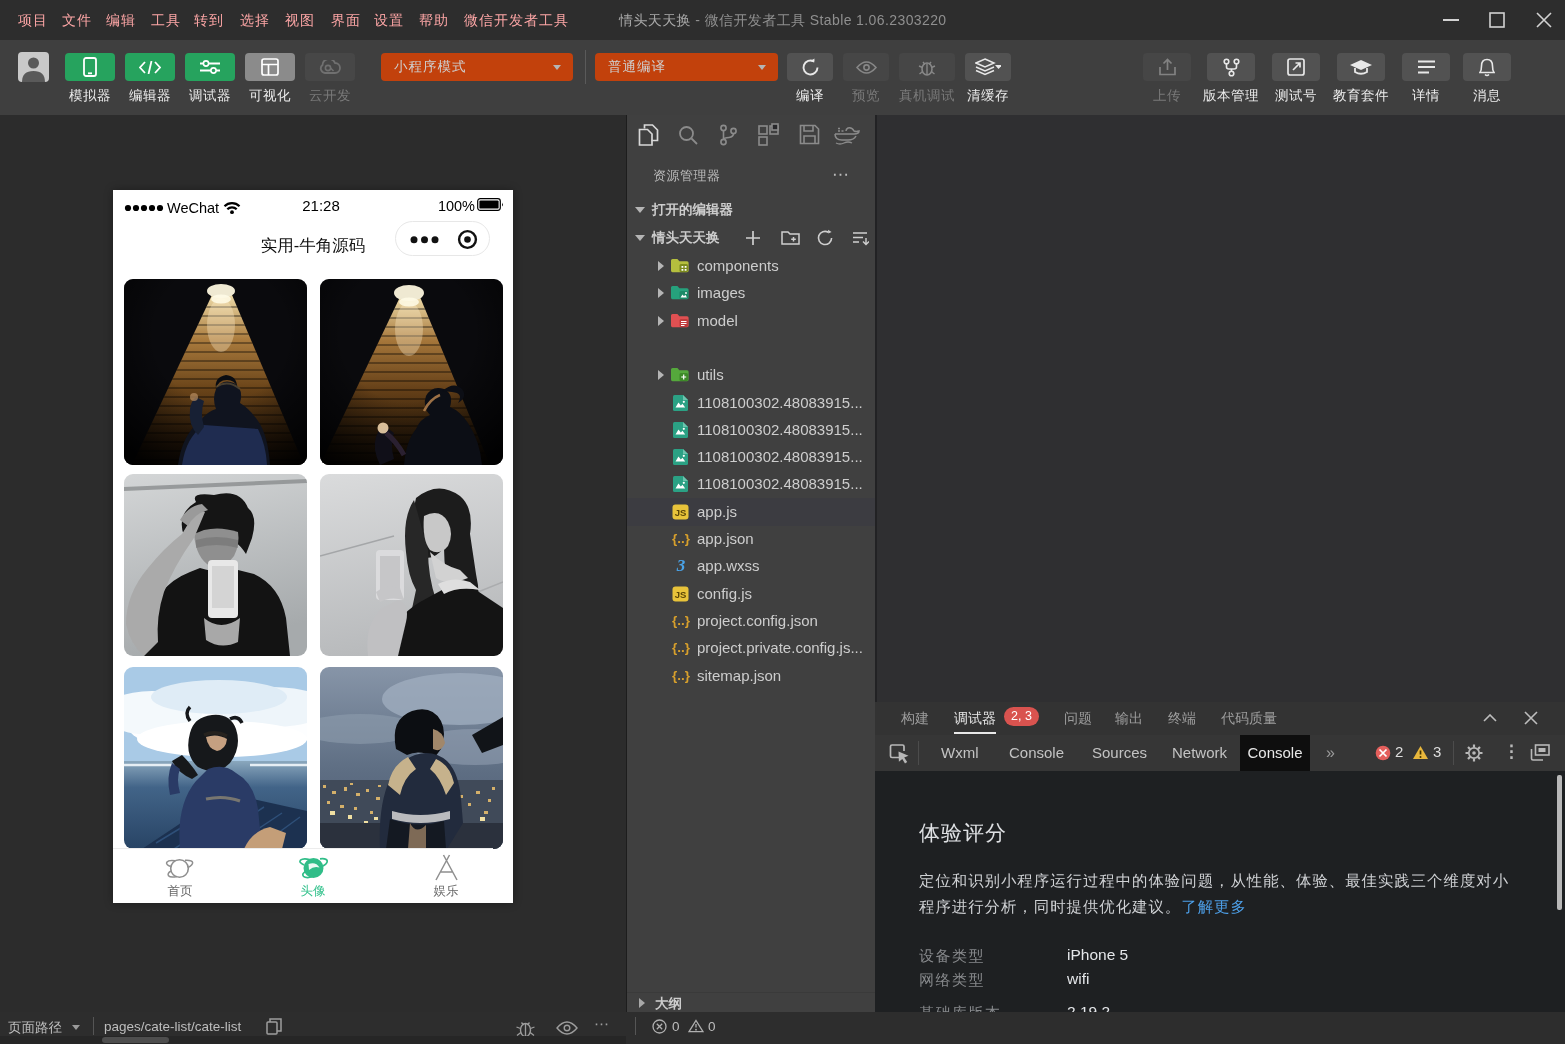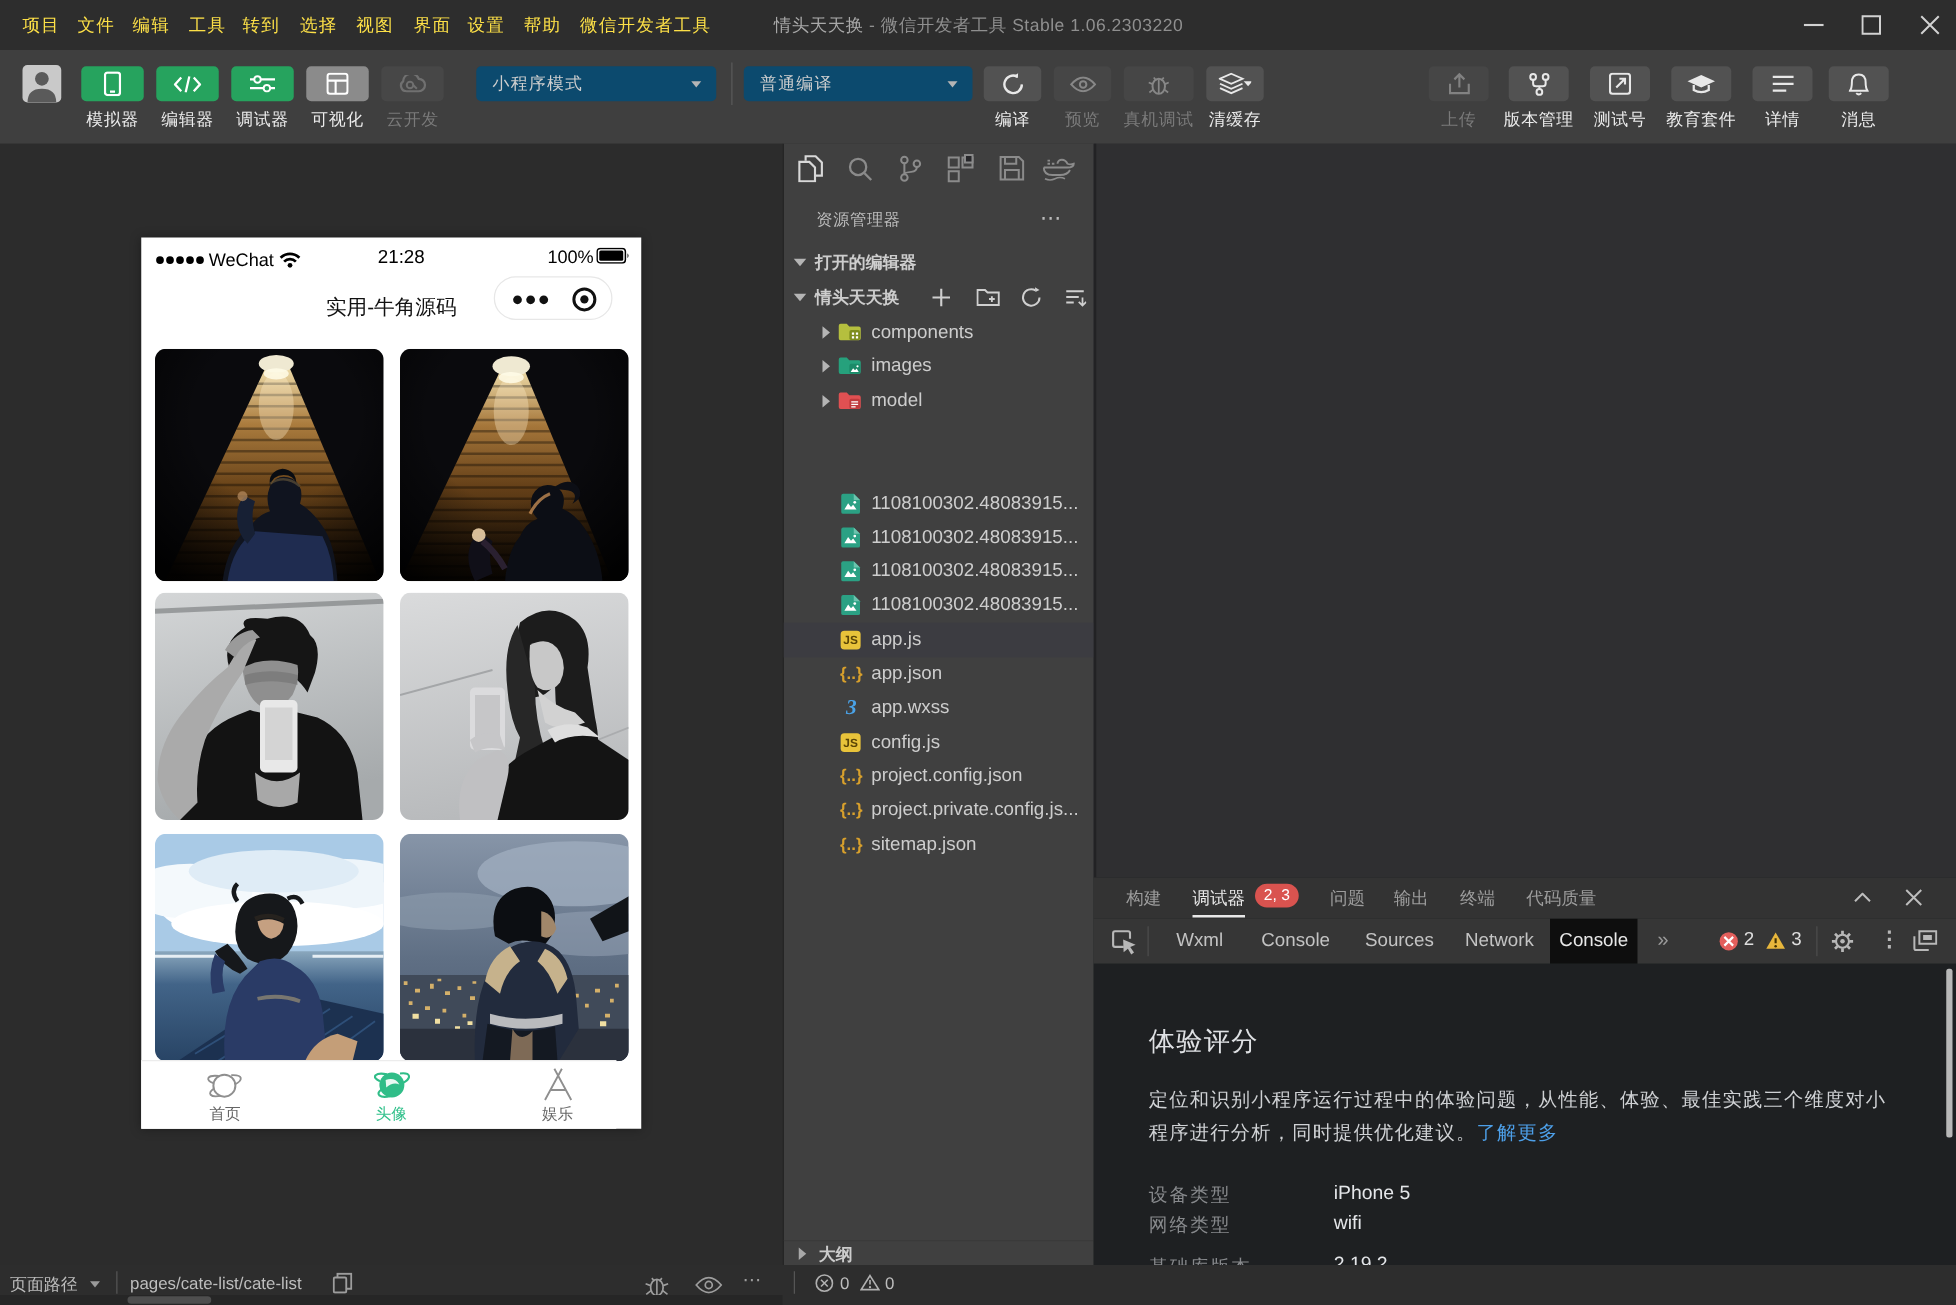--- a/index.html
+++ b/index.html
@@ -1,31 +1,31 @@
 <!DOCTYPE html>
 <html><head>
 <meta charset="utf-8">
 <style>
 html,body{margin:0;padding:0;width:1565px;height:1044px;overflow:hidden;background:#2c2c2c;font-family:"Liberation Sans",sans-serif;}
 *{box-sizing:border-box;}
 .abs{position:absolute;}
 #stage{position:relative;width:1565px;height:1044px;}
 
 #titlebar{left:0;top:0;width:1565px;height:40px;background:#2d2d2d;}
-.menu{position:absolute;top:12px;font-size:14px;color:#fde047;letter-spacing:1px;}
+.menu{position:absolute;top:12px;font-size:14px;color:#fca5a5;letter-spacing:1px;}
 #wintitle{position:absolute;top:12px;left:619px;font-size:14px;color:#8f8f8f;letter-spacing:0.4px;}
 #wintitle b{color:#a9a9a9;font-weight:normal;}
 
 #toolbar{left:0;top:40px;width:1565px;height:75px;background:#3f3f3f;}
 .tbtn{position:absolute;top:13px;height:28px;border-radius:4px;background:#525252;display:flex;align-items:center;justify-content:center;}
 .tlabel{position:absolute;top:47px;font-size:13.5px;color:#ececec;width:120px;text-align:center;letter-spacing:0.5px;}
 .tlabel.dis{color:#7a7a7a;}
 .green{background:#26a35e;}
 
-.drop{position:absolute;top:13px;height:28px;background:#0c4a6e;border-radius:4px;color:#cfcfcf;font-size:13.5px;line-height:28px;padding-left:13px;letter-spacing:1px;}
+.drop{position:absolute;top:13px;height:28px;background:#c2410c;border-radius:4px;color:#cfcfcf;font-size:13.5px;line-height:28px;padding-left:13px;letter-spacing:1px;}
 .caret{position:absolute;top:12px;width:0;height:0;border-left:4.5px solid transparent;border-right:4.5px solid transparent;border-top:5px solid #b5b5b5;}
 
 #simpanel{left:0;top:115px;width:626px;height:897px;background:#2c2c2c;}
 #simbar{position:absolute;left:0;top:0;width:626px;height:40px;background:#383838;color:#cfcfcf;font-size:13.5px;}
 
 #explorer{left:626px;top:115px;width:249px;height:897px;background:#404040;border-left:1px solid #1d1d1d;}
 .exrow{position:absolute;left:0;width:249px;height:28px;line-height:28px;color:#cdcdcd;font-size:15px;}
 .exrow .lbl{position:absolute;left:70px;top:0;white-space:nowrap;}
 .arrow-r{position:absolute;left:31px;top:9px;width:0;height:0;border-top:5px solid transparent;border-bottom:5px solid transparent;border-left:6px solid #b5b5b5;}
 .arrow-d{position:absolute;width:0;height:0;border-left:5px solid transparent;border-right:5px solid transparent;border-top:6px solid #b5b5b5;}
@@ -518,20 +518,29 @@
       </div>
 <div class="exrow" style="top:192px;">
         <span class="arrow-r"></span>
         <svg class="abs" style="left:43px;top:5px" width="20" height="17" viewBox="0 0 20 17">
           <path d="M1 3.5 Q1 2 2.5 2 H7.4 L9.4 4.2 H17 Q18.6 4.2 18.6 5.8 V13.6 Q18.6 15.2 17 15.2 H2.5 Q1 15.2 1 13.6 Z" fill="#e05052"></path>
           <rect x="9.5" y="7" width="8.5" height="8" rx="1.5" fill="#c03a3c"></rect>
           <path d="M11 9.5 H16.5 M11 11.5 H16.5 M11 13.5 H14.5" stroke="#fff" stroke-width="1"></path>
         </svg>
         <span class="lbl">model</span>
       </div>
+<div class="exrow" style="top:246px;">
+        <span class="arrow-r"></span>
+        <svg class="abs" style="left:43px;top:5px" width="20" height="17" viewBox="0 0 20 17">
+          <path d="M1 3.5 Q1 2 2.5 2 H7.4 L9.4 4.2 H17 Q18.6 4.2 18.6 5.8 V13.6 Q18.6 15.2 17 15.2 H2.5 Q1 15.2 1 13.6 Z" fill="#55a83c"></path>
+          <rect x="9.5" y="7" width="8.5" height="8" rx="1.5" fill="#3d8a28"></rect>
+          <path d="M13.7 8.5 V13.5 M11.2 11 H16.2" stroke="#fff" stroke-width="1.2"></path>
+        </svg>
+        <span class="lbl">utils</span>
+      </div>
 <div class="exrow" style="top:274px;">
         <svg class="abs" style="left:45px;top:5px" width="17" height="18" viewBox="0 0 17 18">
           <path d="M1 2.5 Q1 1 2.5 1 H11 L16 6 V15.5 Q16 17 14.5 17 H2.5 Q1 17 1 15.5 Z" fill="#2ba184"></path>
           <path d="M11 1 L16 6 H11 Z" fill="#6cc4ae"></path>
           <path d="M3.5 13.5 L6.5 8.5 L8.8 11.5 L10.5 9.8 L13.2 13.5 Z" fill="#fff"></path>
           <circle cx="11.8" cy="7.8" r="1.1" fill="#fff"></circle>
         </svg>
         <span class="lbl">1108100302.48083915...</span>
       </div>
 <div class="exrow" style="top:301px;">

